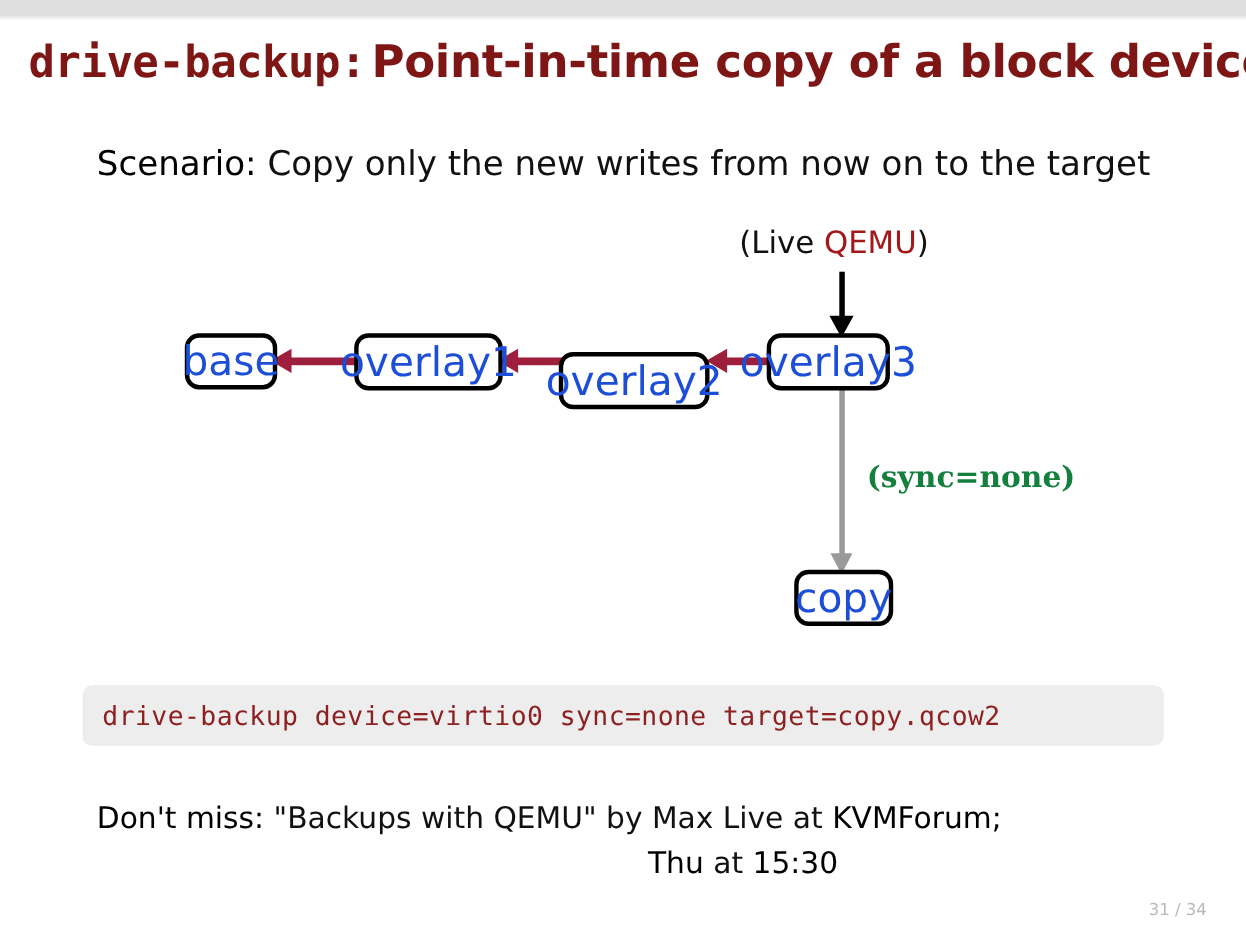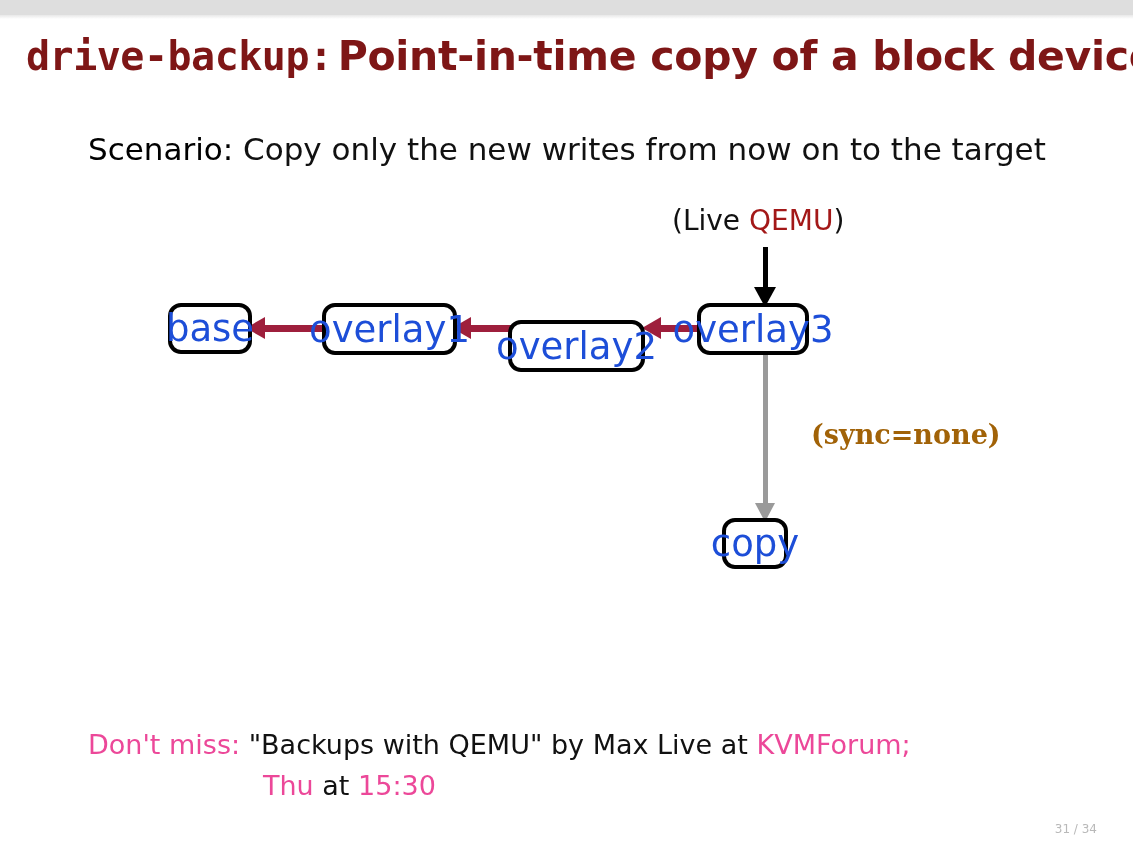--- a/index.html
+++ b/index.html
@@ -103,27 +103,27 @@
   }
   .arrow-head {
     position: absolute;
     width: 0; height: 0;
     z-index: 2;
   }
 
   
   #sync-label {
     position: absolute;
-    left: 811px;
+    left: 788px;
     top: 419px;
     white-space: nowrap;
     font-family: "DejaVu Serif", serif;
     font-weight: 700;
     font-size: 27px;
-    color: #a16207;
+    color: #15803d;
   }
 
   
   #codeblock {
     position: absolute;
     left: 75px;
     top: 623px;
     width: 983px;
     height: 55px;
     background: #ededed;
@@ -145,31 +145,31 @@
   #note {
     position: absolute;
     left: 88px;
     top: 724px;
     width: 1000px;
     font-family: "DejaVu Sans", sans-serif;
     font-size: 27px;
     line-height: 41px;
     white-space: nowrap;
   }
-  #note .accent { color: #ec4899; }
+  #note .accent { color: #000000; }
   #note .plain  { color: #111111; }
-  #note .line2  { padding-left: 175px; display: block; }
+  #note .line2  { padding-left: 175px; display: block; text-align: center; }
 
   
   #pagenum {
     position: absolute;
     right: 36px;
     bottom: 14px;
     font-family: "DejaVu Sans", sans-serif;
-    font-size: 12px;
+    font-size: 15px;
     color: #b9b9b9;
   }
 </style>
 </head>
 <body>
 
 <div id="slide">
 
   <div id="topbar"></div>
   <div id="topbar-fade"></div>
@@ -212,27 +212,30 @@
     </div>
 
     <div class="node" style="left:508px; top:320px; width:137px; height:52px;">
       <span>overlay2</span>
     </div>
 
     <div class="node" style="left:697px; top:303px; width:112px; height:52px;">
       <span>overlay3</span>
     </div>
 
-    <div class="node" style="left:722px; top:518px; width:66px; height:51px;align-items:flex-end;">
+    <div class="node" style="left:722px; top:518px; width:90px; height:51px;align-items:flex-end;">
       <span>copy</span>
     </div>
 
     <div id="sync-label">(sync=none)</div>
   </div>
 
+  <div id="codeblock">
+    <span class="codetext">drive-backup device=virtio0 sync=none target=copy.qcow2</span>
+  </div>
 
   <div id="note">
     <span class="accent">Don't miss:</span>
     <span class="plain">"Backups with QEMU"</span>
     <span class="plain">by Max Live at</span>
     <span class="accent">KVMForum;</span>
     <span class="line2">
       <span class="accent">Thu</span>
       <span class="plain">at</span>
       <span class="accent">15:30</span>

